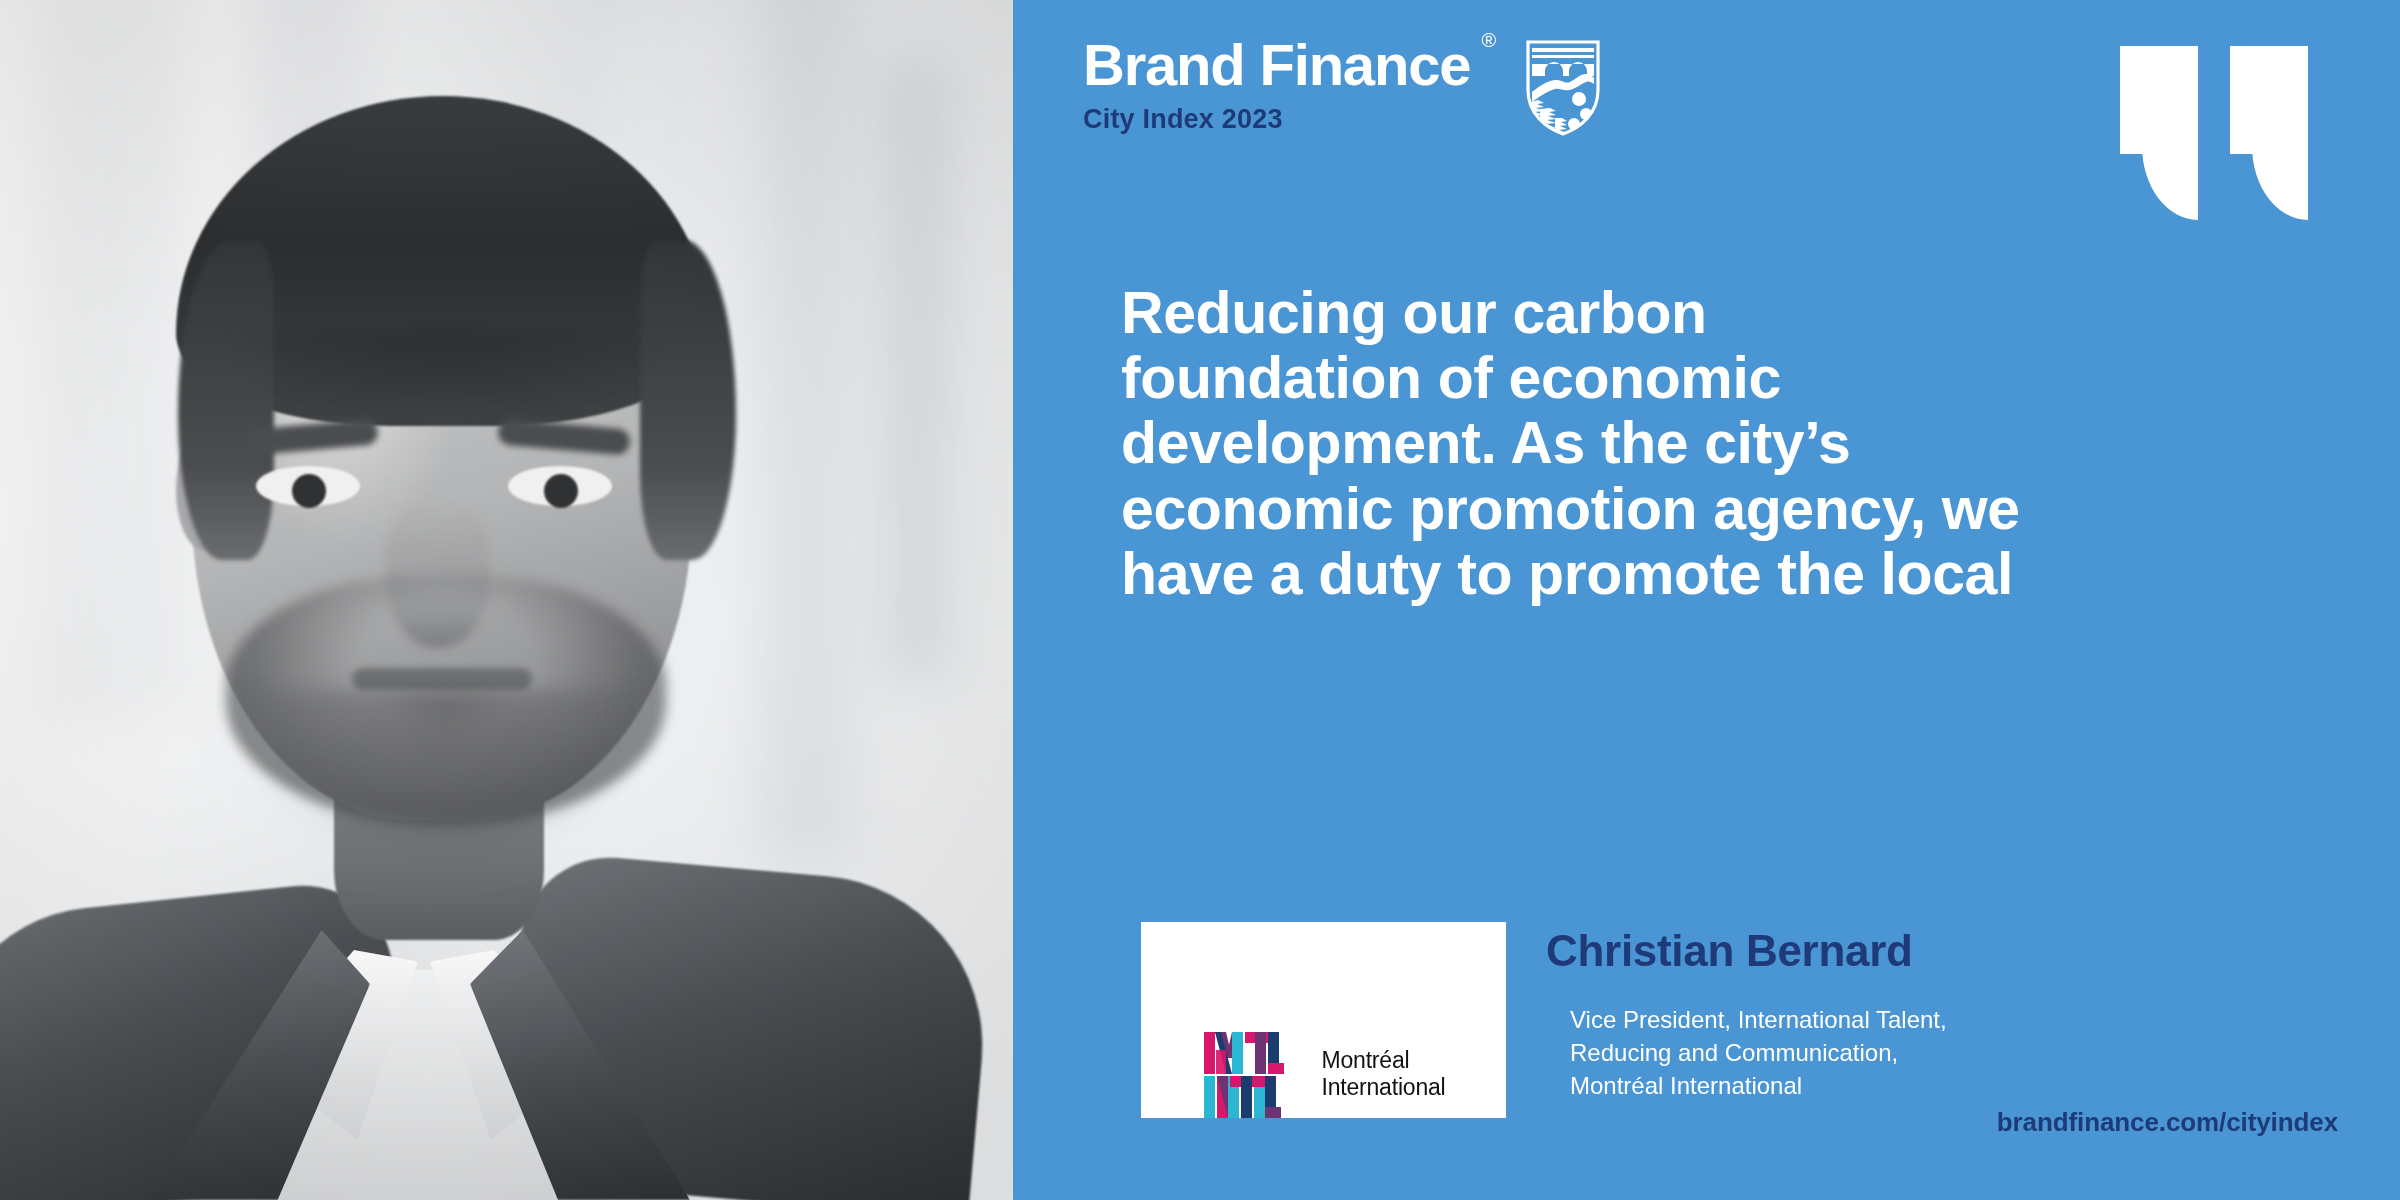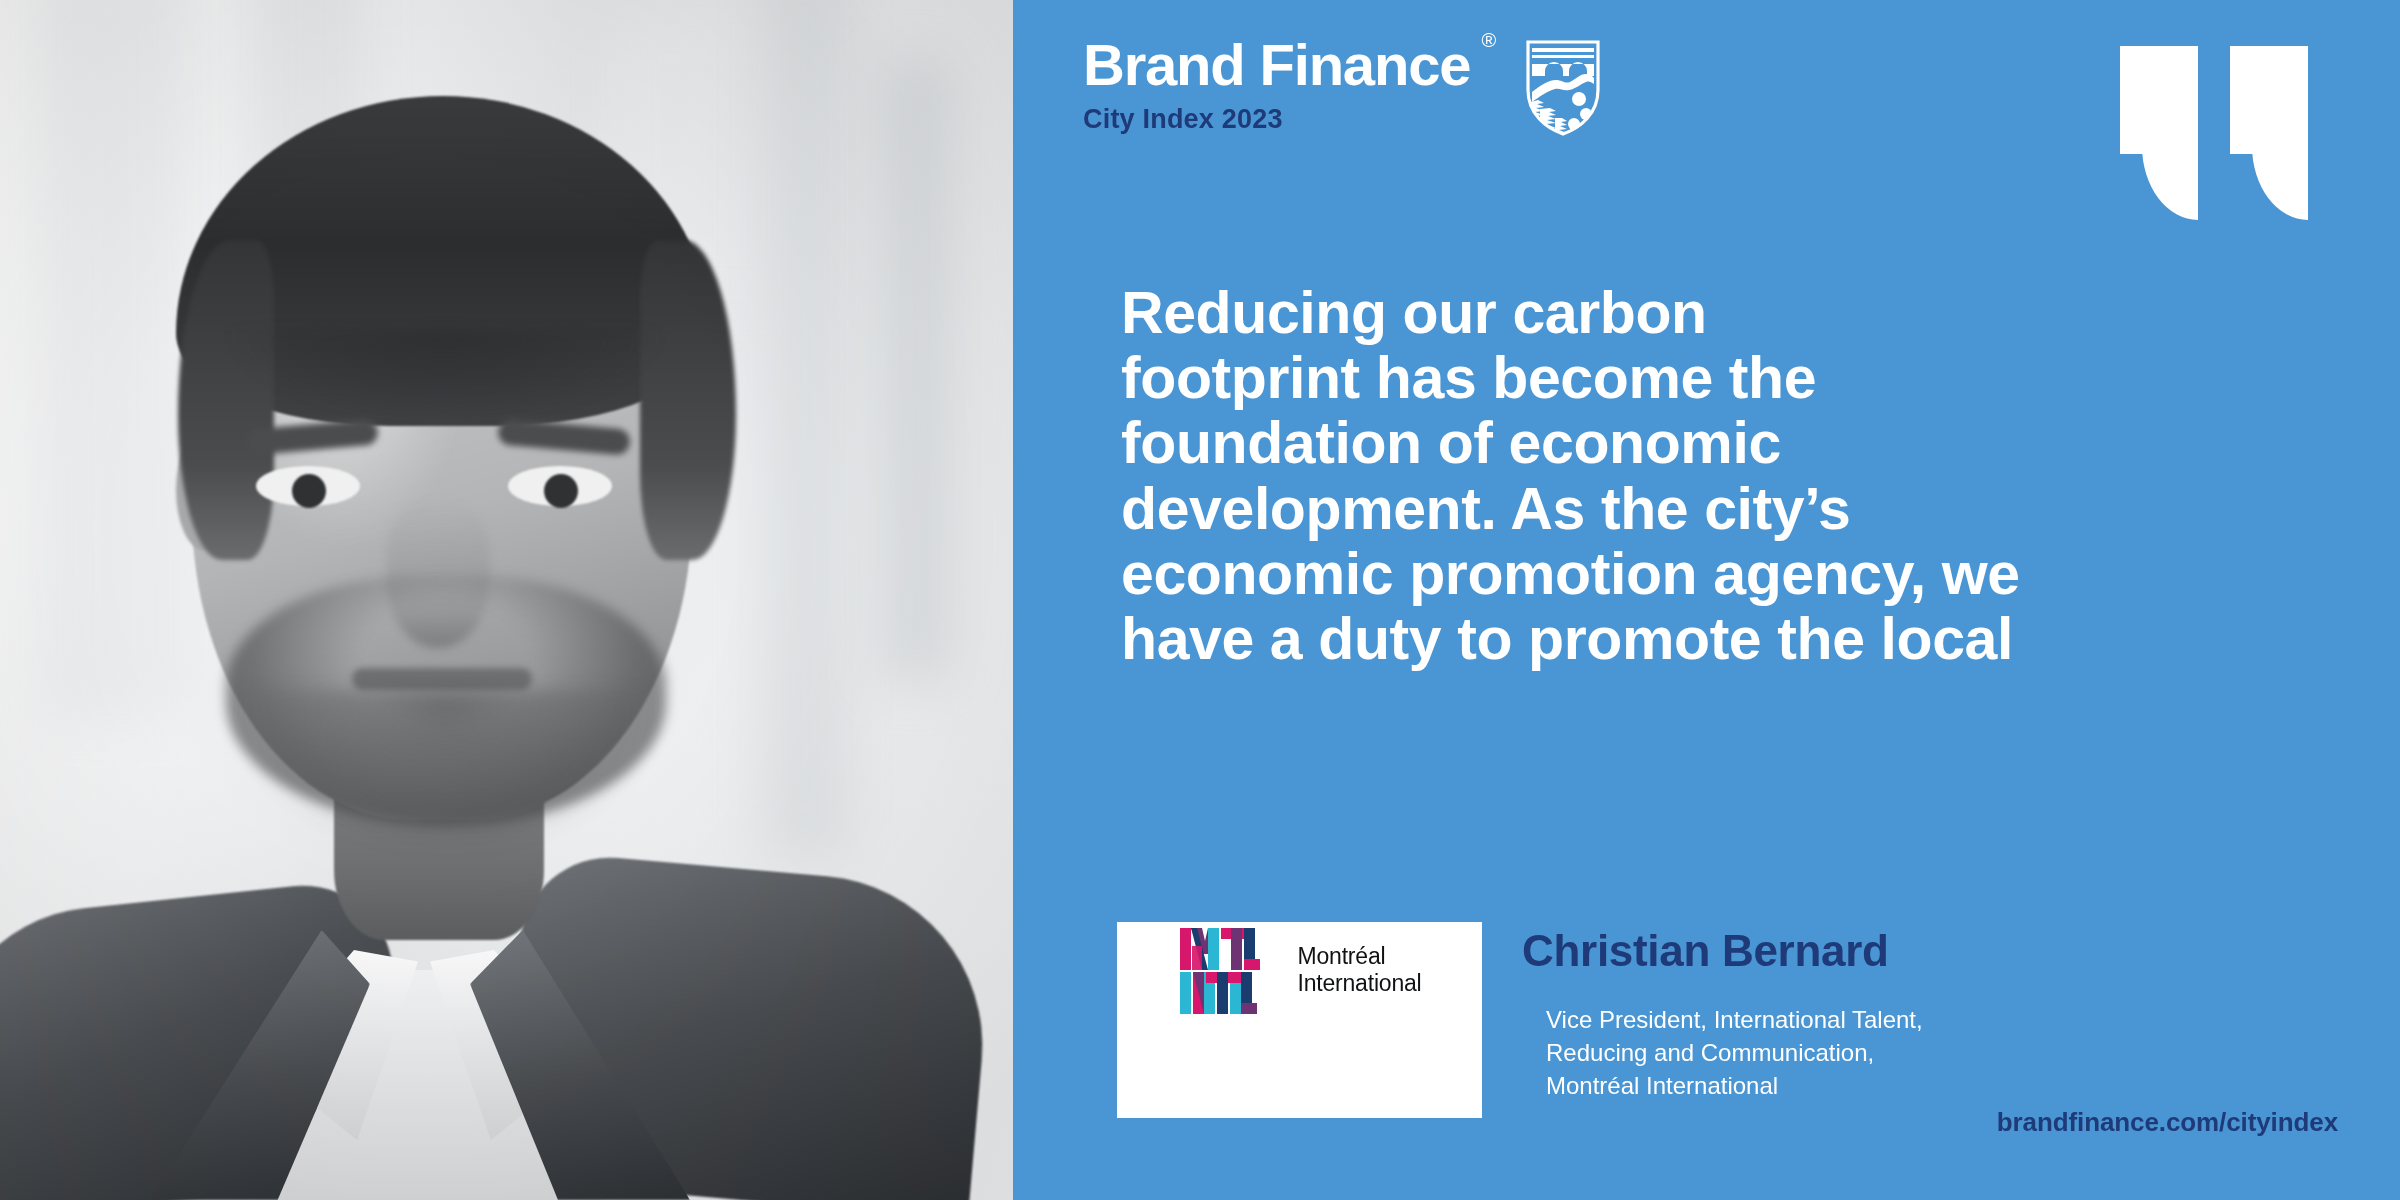--- a/index.html
+++ b/index.html
@@ -267,23 +267,24 @@
     bottom: 82px;
     display: flex;
     align-items: flex-start;
     gap: 40px;
   }
   .logo-box {
     width: 365px;
     height: 196px;
     background: #ffffff;
     display: flex;
-    align-items: flex-start;
+    align-items: flex-end;
     justify-content: center;
     flex: 0 0 365px;
+    margin-left: 24px;
   }
   .mtl-logo {
     display: flex;
     align-items: center;
     gap: 16px;
     transform: translateY(2px);
   }
   .mtl-stack { position: relative; width: 104px; height: 92px; }
   .mtl-stack svg { display: block; }
   .mtl-name {
@@ -407,21 +408,20 @@
             <circle cx="50" cy="86" r="6"></circle>
           </g>
         </svg>
       </div>
     </div>
 
     <div class="subtitle">City Index 2023</div>
 
     <blockquote class="quote-body">
       <span class="ln">Reducing our carbon</span>
-      <span class="ln">footprint has become the</span>
       <span class="ln">foundation of economic</span>
       <span class="ln">development. As the city’s</span>
       <span class="ln">economic promotion agency, we</span>
       <span class="ln">have a duty to promote the local</span>
     </blockquote>
 
     <div class="attrib">
 
       <div class="logo-box">
         <div class="mtl-logo">

